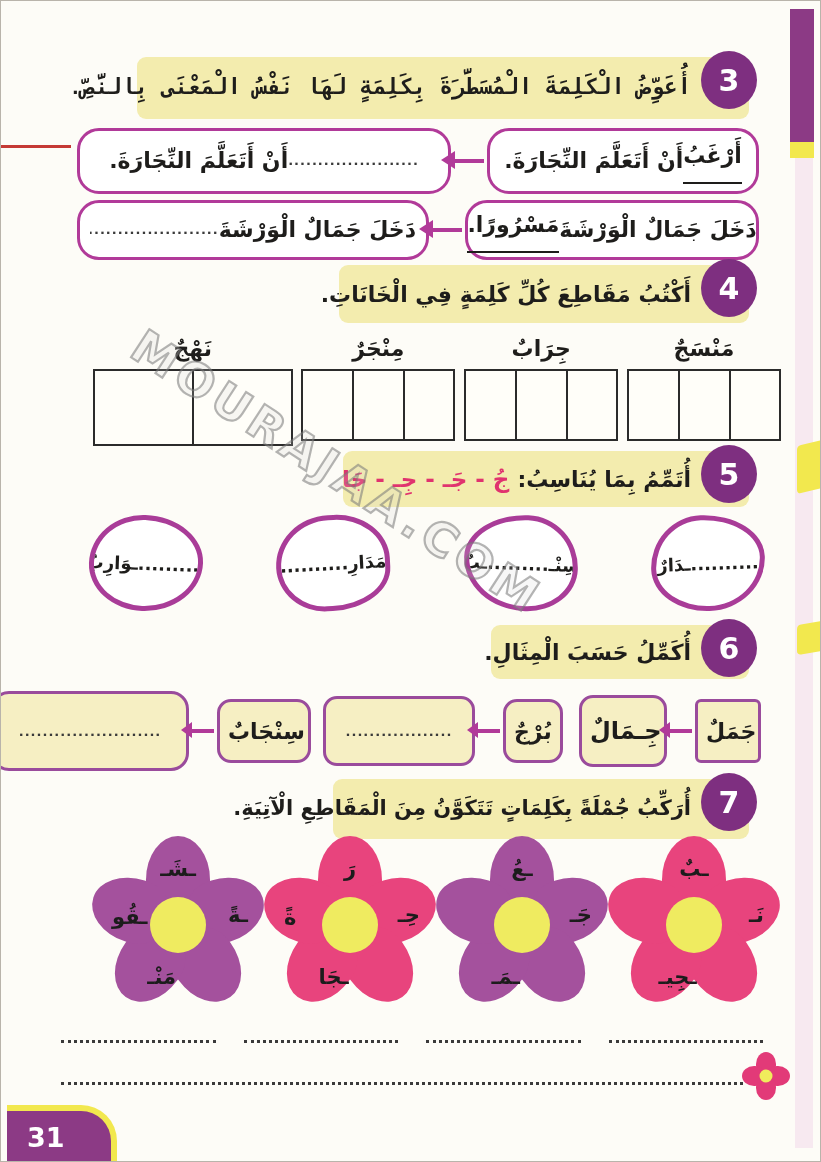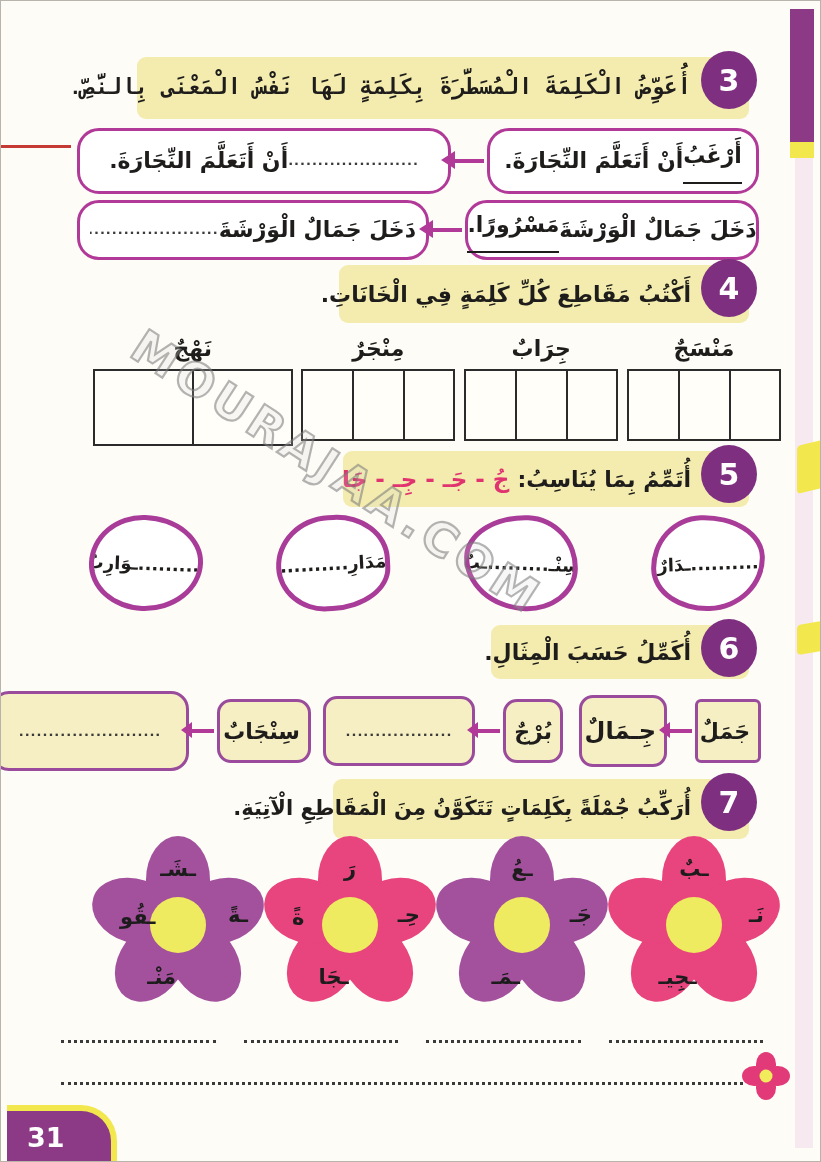--- a/index.html
+++ b/index.html
@@ -72,21 +72,21 @@
   .blob.b1 { border-radius:45% 55% 50% 50% / 55% 45% 55% 45%; transform:rotate(-2deg); }
   .blob.b2 { border-radius:55% 45% 45% 55% / 45% 55% 45% 55%; transform:rotate(2deg); }
   .blob.b3 { border-radius:50% 50% 55% 45% / 55% 50% 45% 50%; transform:rotate(-3deg); }
   .blob.b4 { border-radius:48% 52% 52% 48% / 52% 48% 52% 48%; transform:rotate(2deg); }
 
   
   .ex6row { position:absolute; left:58px; top:688px; width:702px; height:84px;
     direction:rtl; display:flex; align-items:center; }
   .cbox {
     background:#f6efc3; border:3px solid #9a4b9c; border-radius:14px;
-    display:flex; align-items:center; justify-content:flex-start;
+    display:flex; align-items:center; justify-content:flex-end;
     font-size:22px; font-weight:700; direction:rtl; height:64px; padding:0 8px;
     white-space:nowrap; flex:none;
   }
   .cbox.ex    { height:72px; font-size:24px; }
   .cbox.dbox  { justify-content:center; }
   .gap { flex:none; }
 
   
   .ex7row { position:absolute; left:95px; top:842px; width:680px; height:172px;
     direction:rtl; display:flex; justify-content:space-between; }
@@ -103,21 +103,21 @@
   .petal.p4 { transform:translate(-50%,-50%) rotate(216deg) translateY(-50px); }
   .petal.p5 { transform:translate(-50%,-50%) rotate(288deg) translateY(-50px); }
   .fcenter {
     position:absolute; left:50%; top:50%; transform:translate(-50%,-50%);
     width:56px; height:56px; border-radius:50%; background:#efeb60;
   }
   .syl { position:absolute; font-size:21px; font-weight:700; color:#1c1c1c; z-index:4; direction:rtl; }
   .syl-top    { top:14px;  left:50%; transform:translateX(-50%); }
   .syl-right  { top:60px;  right:12px; }
   .syl-bottom { bottom:18px; left:40%; transform:translateX(-50%); }
-  .syl-left   { top:62px;  left:24px; }
+  .syl-left   { top:62px;  left:16px; }
 
   
   .linesrow1 { position:absolute; left:60px; top:1032px; width:702px; display:flex; gap:28px; }
   .seg { flex:1; border-bottom:3px dotted #3a3a3a; height:10px; }
   .longline { position:absolute; left:60px; top:1074px; width:682px; border-bottom:3px dotted #3a3a3a; height:10px; }
 
   
   .mini-flower { position:absolute; left:742px; top:1052px; width:46px; height:46px; }
   .mini-flower .mp { position:absolute; left:50%; top:50%; width:20px; height:24px;
     background:#e23a78; border-radius:50% 50% 45% 45%; }

